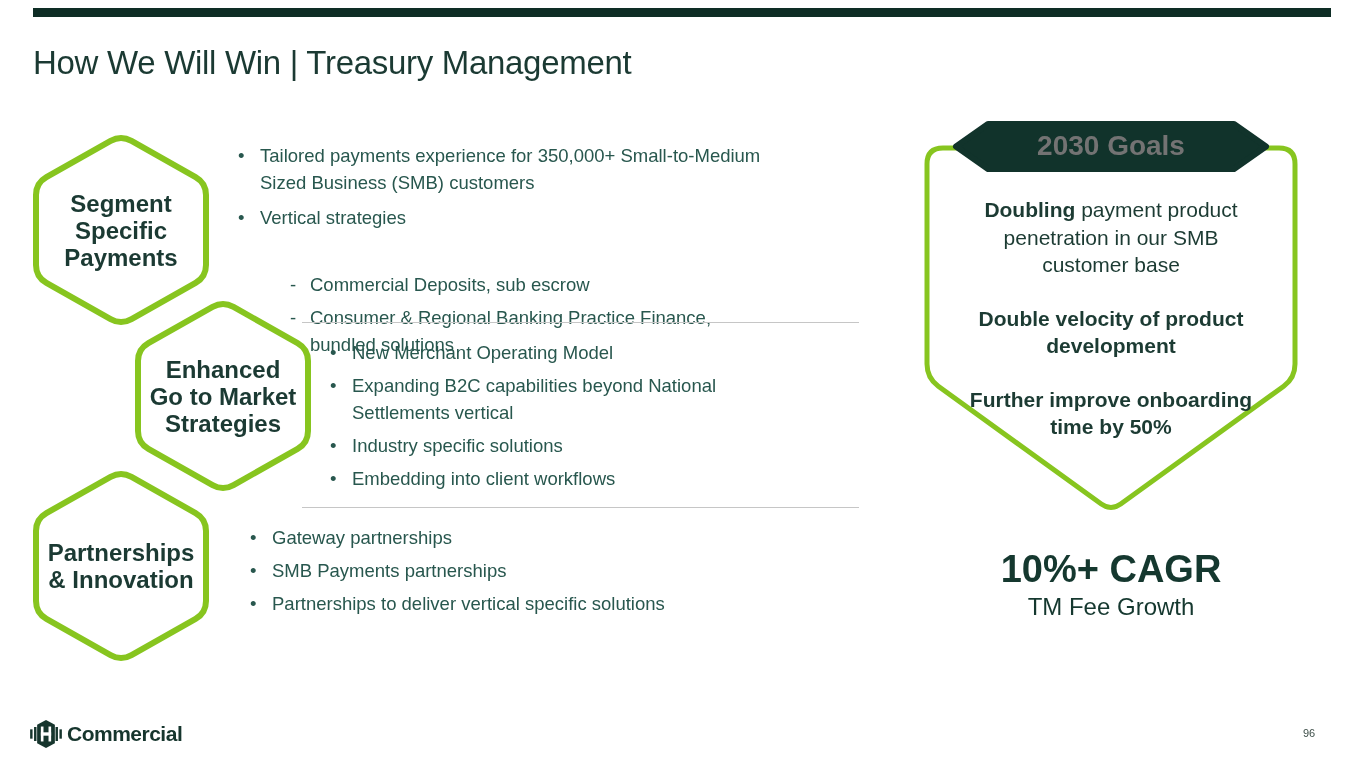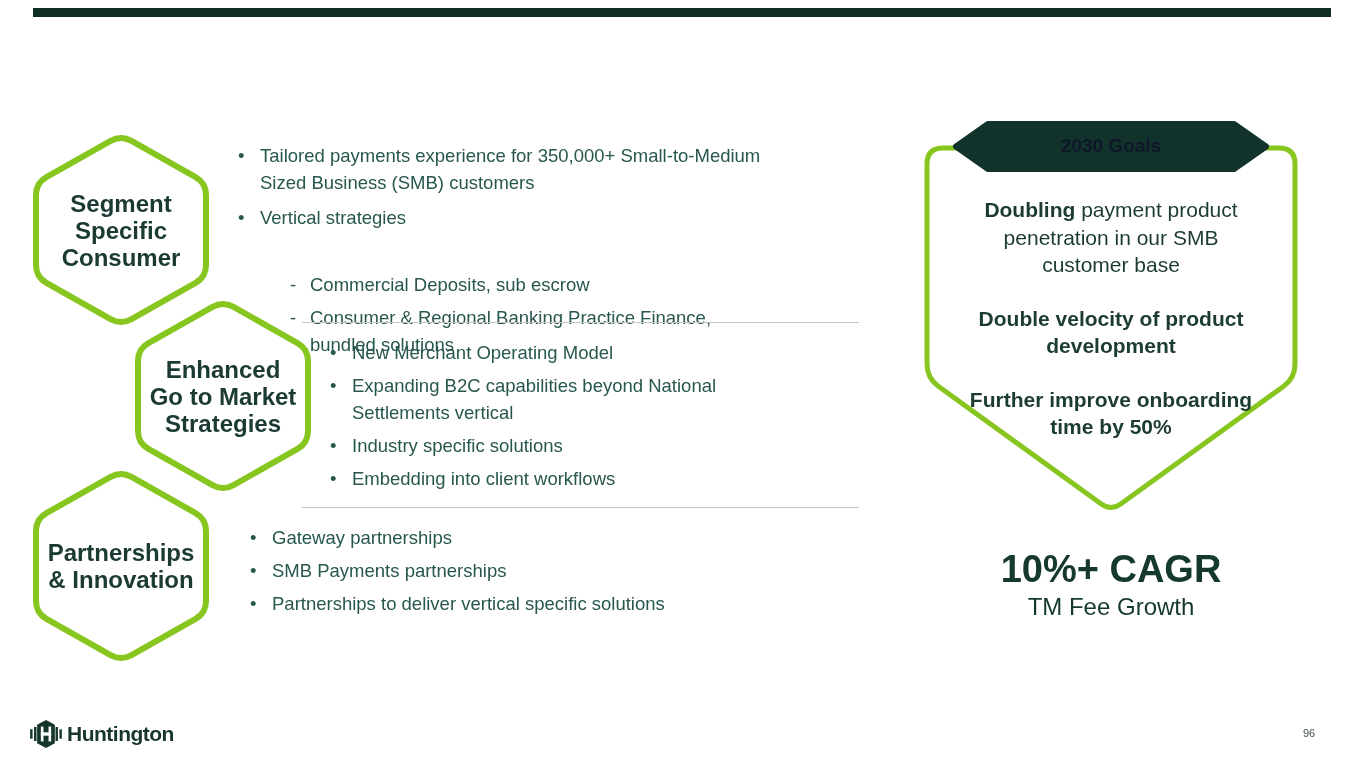--- a/index.html
+++ b/index.html
@@ -28,50 +28,51 @@
   .gap-md { margin-bottom:8px; }
   .gap-sm { margin-bottom:6px; }
 
   .divider { position:absolute; height:1px; background:#c6c6c6; }
 
   .goal-shape { position:absolute; left:923px; top:143px; }
   .goal-banner { position:absolute; left:950px; top:120px; width:322px; height:53px; }
   .goal-banner svg { display:block; position:absolute; inset:0; }
   .goal-banner-text {
     position:absolute; inset:0; display:flex; align-items:center; justify-content:center;
-    font-size:19px; font-weight:700; color:#0f172a; padding-bottom:2px;
+    font-size:28px; font-weight:700; color:#737373; padding-bottom:2px;
   }
   .goals-text { position:absolute; left:961px; top:196px; width:300px; text-align:center;
     font-size:21px; line-height:27.5px; color:#1c3b33; }
   .goals-text p { margin-bottom:26px; }
   .bold { font-weight:700; }
   .cagr-block { position:absolute; left:950px; top:549px; width:322px; text-align:center; color:#15382f; }
   .cagr-main { font-size:38px; font-weight:700; line-height:40px; }
   .cagr-sub { font-size:24px; font-weight:400; line-height:30px; margin-top:3px; }
 
   .footer-logo { position:absolute; left:30px; top:720px; display:flex; align-items:center; gap:5px; }
   .logo-text { font-size:21px; font-weight:700; color:#16352d; letter-spacing:-0.5px; }
   .page-num { position:absolute; left:1303px; top:727px; font-size:11px; color:#3e4f49; }
 </style>
 </head>
 <body>
 
 <div class="slide">
 
   <div class="topbar"></div>
 
+  <h1 class="title">How We Will Win | Treasury Management</h1>
 
   <div class="hex" style="left:32px; top:131px; width:178px; height:198px;">
     <svg width="178" height="198" viewBox="0 0 178 198">
       <path d="M99.5 9.9 L163.6 46.1 Q174 52 174 64 L174 134 Q174 146 163.6 151.9 L99.5 188.1 Q89 194 78.6 188.1 L14.4 151.9 Q4 146 4 134 L4 64 Q4 52 14.4 46.1 L78.6 9.9 Q89 4 99.5 9.9 Z" fill="none" stroke="#87c51f" stroke-width="6" stroke-linejoin="round"></path>
     </svg>
     <div class="hex-label">
       <span>Segment</span>
       <span>Specific</span>
-      <span>Consumer</span>
+      <span>Payments</span>
     </div>
   </div>
 
   <div class="hex" style="left:134px; top:297px; width:178px; height:198px;">
     <svg width="178" height="198" viewBox="0 0 178 198">
       <path d="M99.5 9.9 L163.6 46.1 Q174 52 174 64 L174 134 Q174 146 163.6 151.9 L99.5 188.1 Q89 194 78.6 188.1 L14.4 151.9 Q4 146 4 134 L4 64 Q4 52 14.4 46.1 L78.6 9.9 Q89 4 99.5 9.9 Z" fill="none" stroke="#87c51f" stroke-width="6" stroke-linejoin="round"></path>
     </svg>
     <div class="hex-label">
       <span>Enhanced</span>
       <span>Go to Market</span>
@@ -143,18 +144,18 @@
     <svg width="32" height="28" viewBox="0 0 34 30">
       <rect x="0" y="10" width="2.6" height="10" fill="#16352d"></rect>
       <rect x="4.2" y="7.5" width="2.6" height="15" fill="#16352d"></rect>
       <polygon points="17,0 26.5,5.2 26.5,24.8 17,30 7.5,24.8 7.5,5.2" fill="#16352d"></polygon>
       <rect x="11.5" y="7" width="2.8" height="16" fill="#ffffff"></rect>
       <rect x="19.7" y="7" width="2.8" height="16" fill="#ffffff"></rect>
       <rect x="11.5" y="13.2" width="11" height="3.6" fill="#ffffff"></rect>
       <rect x="27.2" y="7.5" width="2.6" height="15" fill="#16352d"></rect>
       <rect x="31.4" y="10" width="2.6" height="10" fill="#16352d"></rect>
     </svg>
-    <span class="logo-text">Huntington</span>
+    <span class="logo-text">Commercial</span>
   </div>
 
   <div class="page-num">96</div>
 
 </div>
 
 </body></html>

